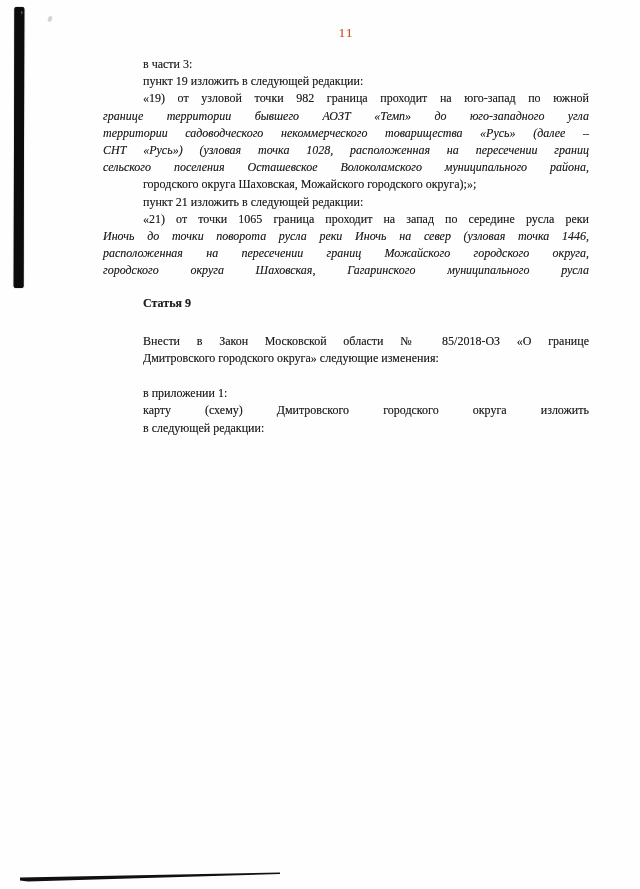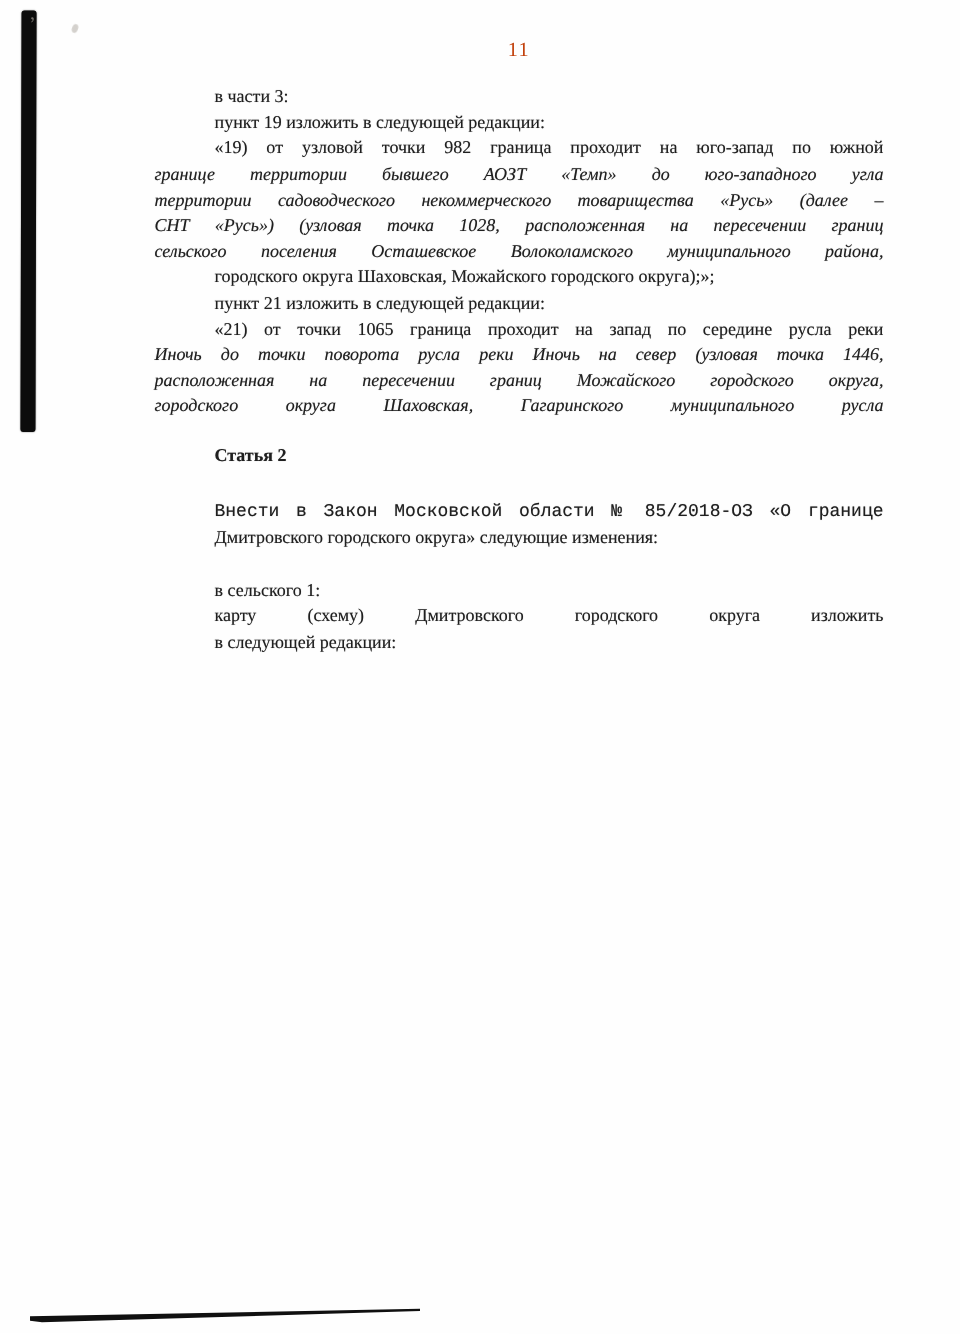--- a/index.html
+++ b/index.html
@@ -42,21 +42,21 @@
   .b { text-indent: 40px; text-align: justify; text-align-last: justify; }
   
   .c { text-align: justify; text-align-last: justify; font-style: italic; }
   
   .d { text-align: left; margin-left: 40px; }
   .h {
     font-weight: bold;
     text-indent: 40px;
     margin-top: 15px;
   }
-  .sp-vnesti { margin-top: 21px; font-family: Liberation Mono, monospace; }
+  .sp-vnesti { margin-top: 21px; }
   .sp-prilozh { margin-top: 18px; }
   .artifact-bar {
     position: absolute;
     left: 14px;
     top: 7px;
     width: 10px;
     height: 281px;
     background: #0c0c0c;
     border-radius: 2px;
     transform: rotate(0.15deg);
@@ -109,24 +109,24 @@
     <div class="ln c">границе территории бывшего АОЗТ «Темп» до юго-западного угла</div>
     <div class="ln c">территории садоводческого некоммерческого товарищества «Русь» (далее –</div>
     <div class="ln c">СНТ «Русь») (узловая точка 1028, расположенная на пересечении границ</div>
     <div class="ln c">сельского поселения Осташевское Волоколамского муниципального района,</div>
     <div class="ln d">городского округа Шаховская, Можайского городского округа);»;</div>
     <div class="ln a">пункт 21 изложить в следующей редакции:</div>
     <div class="ln b">«21) от точки 1065 граница проходит на запад по середине русла реки</div>
     <div class="ln c">Иночь до точки поворота русла реки Иночь на север (узловая точка 1446,</div>
     <div class="ln c">расположенная на пересечении границ Можайского городского округа,</div>
     <div class="ln c">городского округа Шаховская, Гагаринского муниципального русла</div>
-    <div class="ln h">Статья 2</div>
+    <div class="ln h">Статья 9</div>
     <div class="ln b sp-vnesti">Внести в Закон Московской области № 85/2018-ОЗ «О границе</div>
     <div class="ln d">Дмитровского городского округа» следующие изменения:</div>
-    <div class="ln a sp-prilozh">в сельского 1:</div>
+    <div class="ln a sp-prilozh">в приложении 1:</div>
     <div class="ln b">карту (схему) Дмитровского городского округа изложить</div>
     <div class="ln d">в следующей редакции:</div>
   </div>
 
   <svg class="artifact-line" viewBox="0 0 260 12" xmlns="http://www.w3.org/2000/svg" preserveAspectRatio="none">
     <polygon points="0,6.5 260,1.5 260,3 8,10.5 0,9.5" fill="#101010"></polygon>
   </svg>
 
 </div>
 

